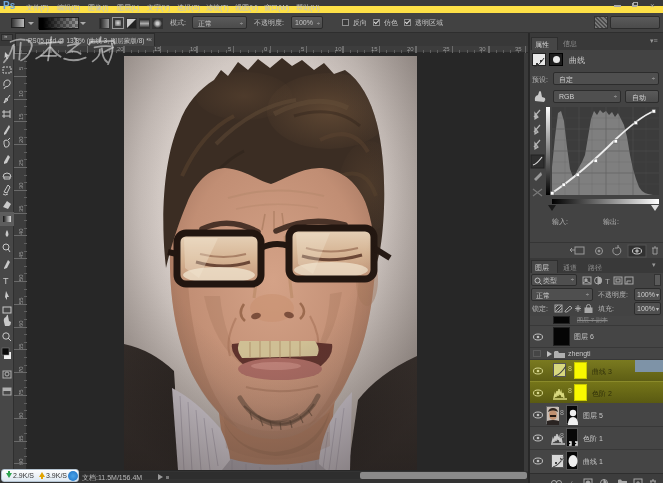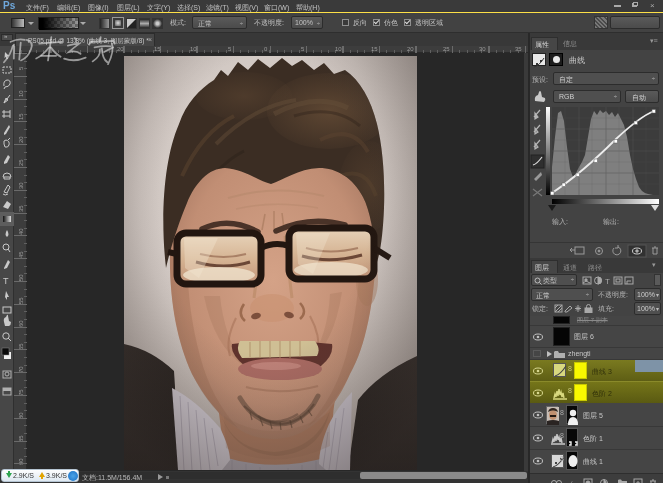--- a/index.html
+++ b/index.html
@@ -3,21 +3,21 @@
 *{margin:0;padding:0;box-sizing:border-box}
 html,body{width:663px;height:483px;overflow:hidden;background:#444;font-family:"Liberation Sans",sans-serif}
 #app{position:relative;width:663px;height:483px;background:#434343;overflow:hidden}
 .abs{position:absolute}
 .t7{font-size:7px;color:#c2c2c2}
 .dd{background:linear-gradient(#5a5a5a,#4b4b4b);border:1px solid #2c2c2c;border-radius:2px;color:#cfcfcf}
 </style></head>
 <body>
 <div id="app">
 
-<div class="abs" style="left:0;top:0;width:663px;height:13px;background:#3a3a3a;border-bottom:1px solid #fde047">
+<div class="abs" style="left:0;top:0;width:663px;height:13px;background:#3a3a3a;border-bottom:7px solid #fde047">
   <span class="abs" style="left:3px;top:0px;font-size:10px;font-weight:bold;color:#6fa8dc">Ps</span>
   <span class="abs t7" style="left:26px;top:3px">文件(F)</span>
   <span class="abs t7" style="left:57px;top:3px">编辑(E)</span>
   <span class="abs t7" style="left:88px;top:3px">图像(I)</span>
   <span class="abs t7" style="left:117px;top:3px">图层(L)</span>
   <span class="abs t7" style="left:147px;top:3px">文字(Y)</span>
   <span class="abs t7" style="left:177px;top:3px">选择(S)</span>
   <span class="abs t7" style="left:206px;top:3px">滤镜(T)</span>
   <span class="abs t7" style="left:235px;top:3px">视图(V)</span>
   <span class="abs t7" style="left:264px;top:3px">窗口(W)</span>

